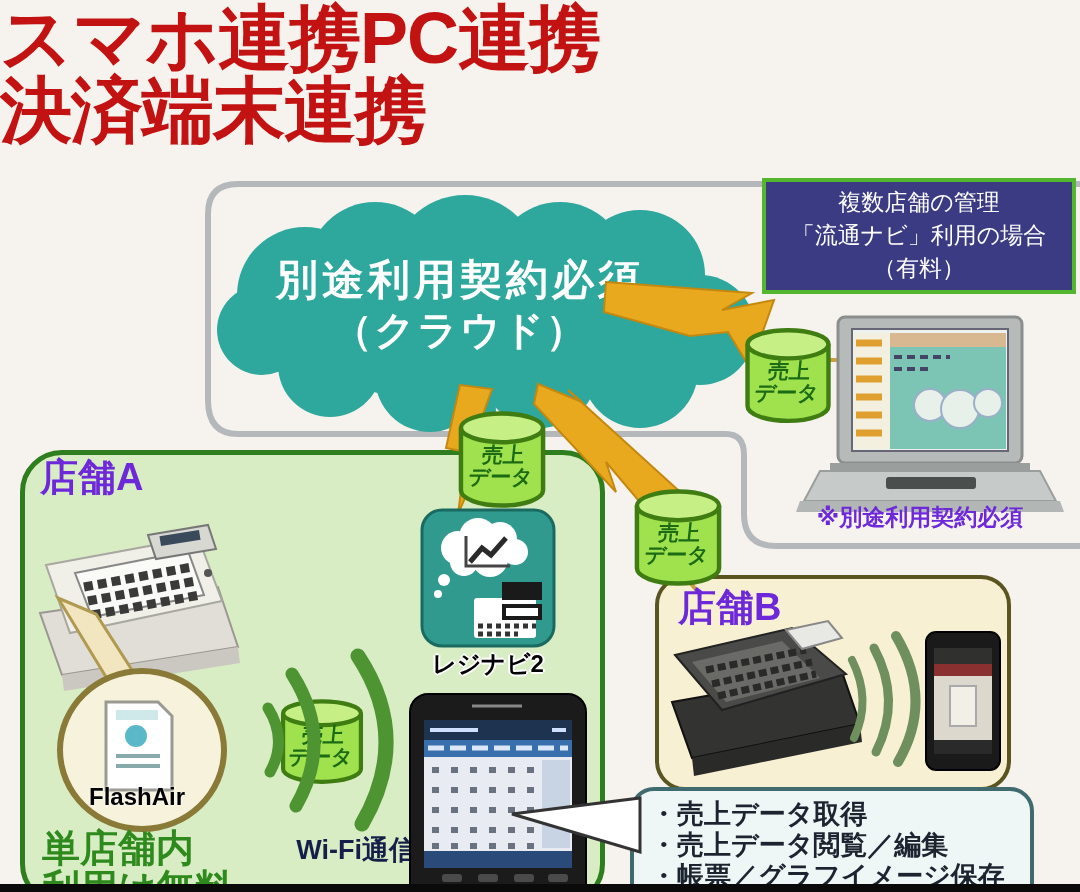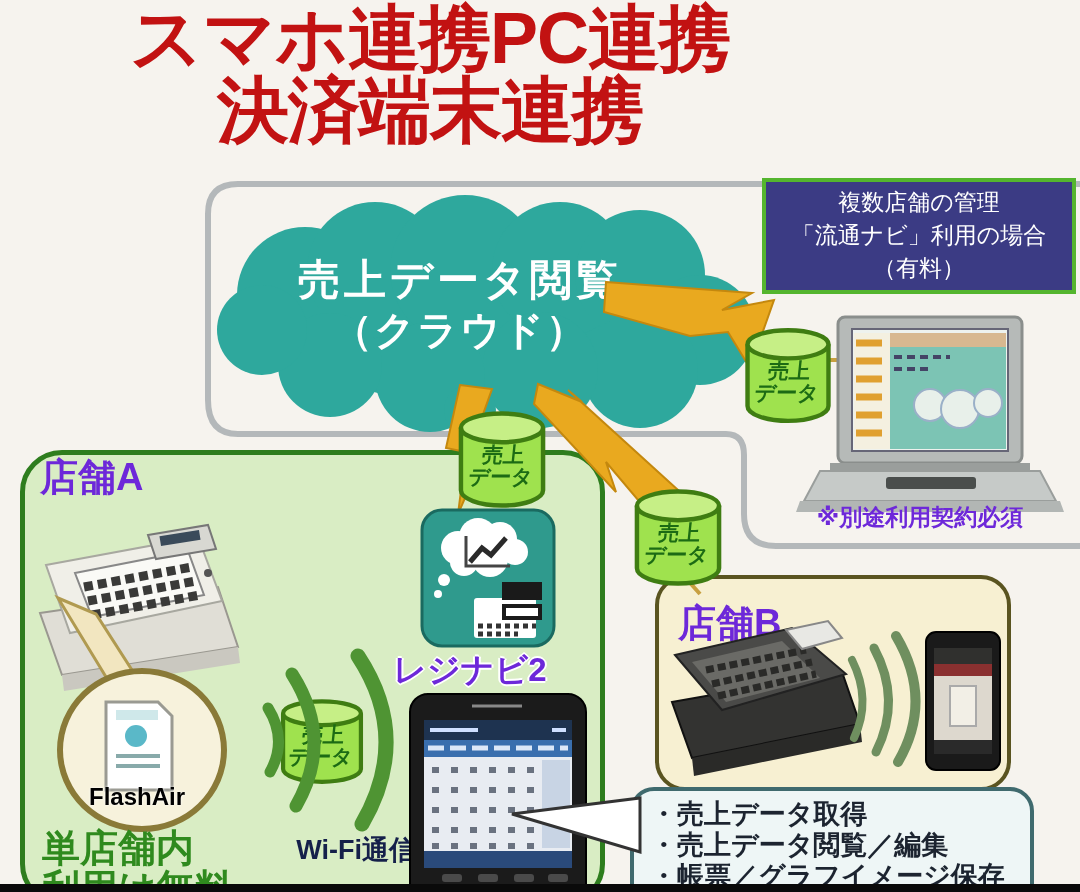--- a/index.html
+++ b/index.html
@@ -2,38 +2,38 @@
 <html><head>
 <meta charset="utf-8">
 <style>
   html,body{margin:0;padding:0;background:#e8e8e8;}
   #canvas{
     position:relative;width:1080px;height:892px;overflow:hidden;
     background:#f6f3ee;
     font-family:"Liberation Sans","DejaVu Sans",sans-serif;
   }
   .abs{position:absolute;}
-  #title{left:0;top:2px;width:860px;text-align:center;color:#c21212;
+  #title{left:0;top:2px;width:860px;text-align:left;color:#c21212;
     font-weight:900;font-size:72px;line-height:72px;letter-spacing:-1px;}
   #info-box{left:762px;top:178px;width:306px;height:104px;background:#3b3b84;
     border:4px solid #54b52e;color:#ffffff;font-weight:400;font-size:23px;
     line-height:33px;text-align:center;padding-top:4px;}
   .cloud-text{color:#ffffff;font-weight:900;text-align:center;}
   #store-a-box{left:20px;top:450px;width:575px;height:446px;background:#d9edc4;
     border:5px solid #2e7d1e;border-radius:42px;}
   #store-b-box{left:655px;top:575px;width:348px;height:208px;background:#f7f0d2;
     border:4px solid #5a5420;border-radius:30px;}
   #feature-box{left:630px;top:787px;width:380px;height:110px;background:#eef6f6;
     border:4px solid #3f6a6e;border-radius:24px;padding:8px 0 0 16px;
     color:#1c2430;font-weight:700;font-size:27px;line-height:31px;}
   .store-label{font-weight:900;color:#6d28d9;font-size:38px;line-height:38px;}
   .cyl-text{width:100%;text-align:center;color:#1c6b14;font-weight:900;
     font-size:21px;line-height:22px;transform:skewX(-6deg);}
-  #rejinavi-label{left:380px;top:648px;width:180px;text-align:center;
-    color:#6d28d9;font-weight:900;font-size:33px;
+  #rejinavi-label{left:398px;top:648px;width:180px;text-align:center;
+    color:#000000;font-weight:900;font-size:24px;
     text-shadow:-2px 0 #fff,2px 0 #fff,0 -2px #fff,0 2px #fff;}
   #wifi-label{left:256px;top:832px;width:160px;color:#15204a;font-weight:900;font-size:27px;text-align:right;}
   #free-label{left:42px;top:828px;width:230px;color:#2f8a1e;font-weight:900;
     font-size:38px;line-height:40px;}
   #flashair-circle{left:57px;top:668px;width:158px;height:152px;border-radius:50%;
     background:#f7f2dc;border:6px solid #8a7a38;}
   #flashair-label{left:62px;top:783px;width:150px;text-align:center;color:#000000;
     font-weight:900;font-size:24px;text-shadow:0 0 3px #fff;}
   #laptop-note{left:792px;top:502px;width:256px;text-align:center;color:#6d28d9;
     font-weight:900;font-size:23px;}
@@ -70,21 +70,21 @@
       <circle cx="485" cy="145" r="55"></circle>
       <circle cx="425" cy="185" r="58"></circle>
       <circle cx="325" cy="185" r="58"></circle>
       <circle cx="215" cy="192" r="55"></circle>
       <circle cx="115" cy="180" r="52"></circle>
       <circle cx="47" cy="145" r="45"></circle>
       <circle cx="255" cy="225" r="26"></circle>
     </g>
   </svg>
   <div class="abs cloud-text" style="left:240px;top:255px;width:440px;font-size:42px;line-height:50px;letter-spacing:4px;">
-    <div>売上データ閲覧</div>
+    <div>別途利用契約必須</div>
     <div style="font-size:40px;letter-spacing:2px;">（クラウド）</div>
   </div>
 
   <svg class="abs" style="left:0;top:0;width:1080px;height:892px;" viewBox="0 0 1080 892">
     <g fill="#e9a91f" stroke="#c4880e" stroke-width="2">
       <polygon points="606,282 752,293 722,310 774,300 750,368 728,332 690,336 604,312"></polygon>
       <polygon points="460,385 492,389 476,434 494,432 458,514 466,452 446,448"></polygon>
       <polygon points="538,384 582,402 568,390 700,510 660,526 606,462 616,492 534,404"></polygon>
     </g>
     <line x1="828" y1="360" x2="856" y2="360" stroke="#c8a040" stroke-width="4"></line>
@@ -251,21 +251,21 @@
     </g>
     <rect x="22" y="161" width="148" height="17" fill="#2a4a7a"></rect>
     <g fill="#4a4a4a">
       <rect x="40" y="184" width="20" height="8" rx="3"></rect>
         <rect x="76" y="184" width="20" height="8" rx="3"></rect>
       <rect x="112" y="184" width="20" height="8" rx="3"></rect>
         <rect x="146" y="184" width="20" height="8" rx="3"></rect>
     </g>
   </svg>
 
-  <div class="abs store-label" style="left:678px;top:588px;margin-top:16px;">店舗B</div>
+  <div class="abs store-label" style="left:678px;top:588px;">店舗B</div>
   <svg class="abs" style="left:660px;top:600px;width:220px;height:180px;" viewBox="0 0 220 180">
     <polygon points="12,102 182,72 200,124 32,158" fill="#333331" stroke="#111" stroke-width="2"></polygon>
     <polygon points="15,55 132,28 186,74 62,110" fill="#4a4a48" stroke="#222" stroke-width="2"></polygon>
     <polygon points="32,62 122,41 160,78 66,102" fill="#6a6a66"></polygon>
     <g stroke="#2a2a28" stroke-width="7" stroke-dasharray="8 4">
       <line x1="46" y1="70" x2="146" y2="50"></line>
         <line x1="52" y1="84" x2="152" y2="62"></line>
       <line x1="58" y1="96" x2="156" y2="74"></line>
     </g>
     <polygon points="126,30 168,21 182,38 142,49" fill="#e8e8e4" stroke="#888" stroke-width="2"></polygon>

